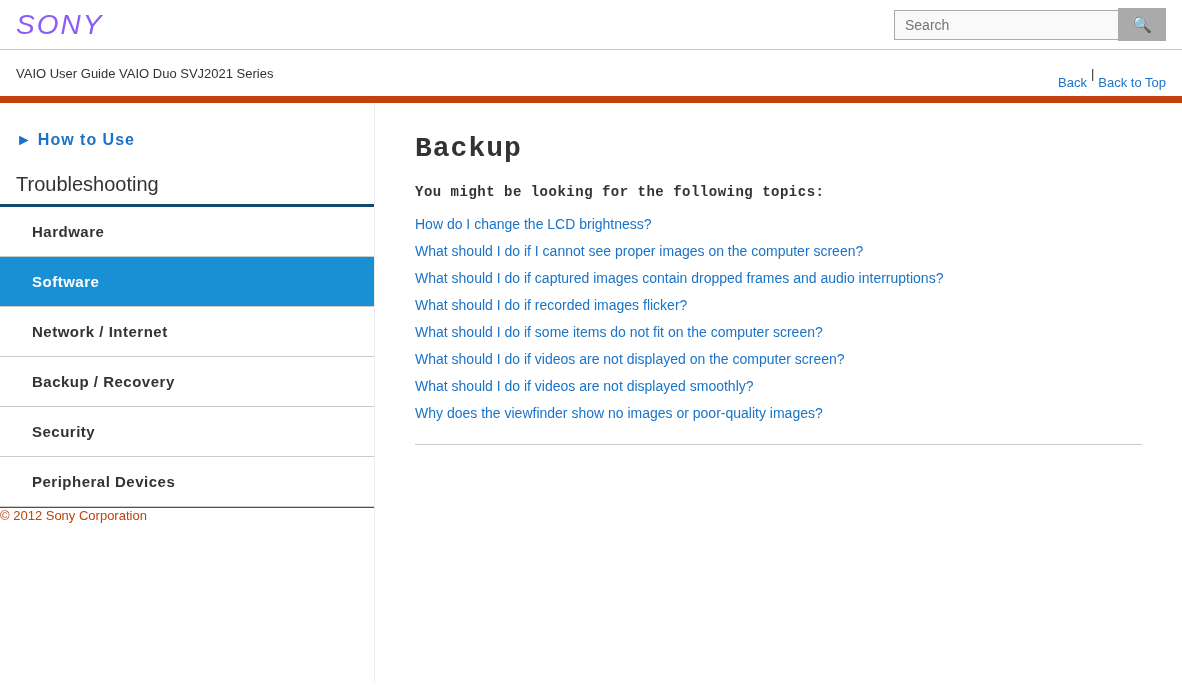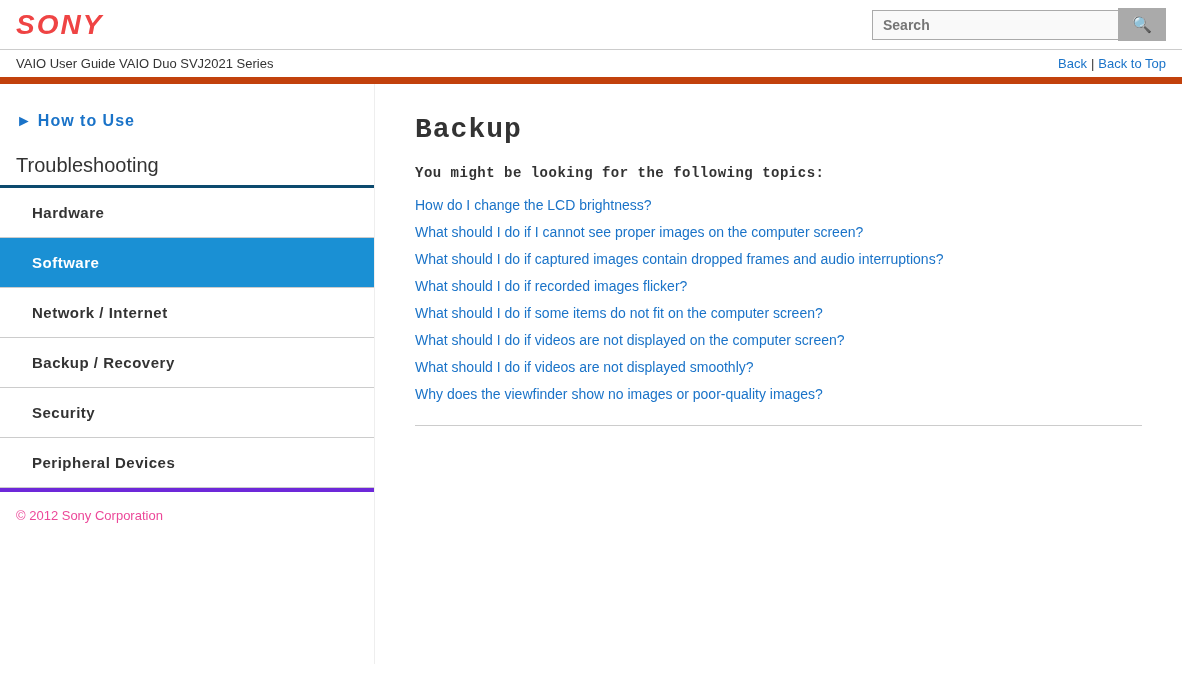--- a/index.html
+++ b/index.html
@@ -13,40 +13,39 @@
       padding: 8px 16px;
       border-bottom: 1px solid #ccc;
       background: #fff;
     }
     #logo-area {
       display: flex;
       align-items: center;
     }
     #sony-logo {
       font-size: 28px;
-      font-weight: bold;
+      font-weight: normal;
       letter-spacing: 2px;
-      color: #ef4444;
+      color: #8b5cf6;
       font-style: italic;
     }
     #search-area {
       display: flex;
       align-items: center;
       gap: 0;
     }
     #search-input {
-      width: 246px;
+      width: 224px;
       padding: 6px 10px;
       border: 1px solid #aaa;
       border-right: none;
       font-size: 14px;
       color: #999;
       outline: none;
       background: #f9f9f9;
-      font-weight: bold;
     }
     #search-button {
       width: 48px;
       height: 33px;
       background: #aaa;
       border: 1px solid #aaa;
       cursor: pointer;
       display: flex;
       align-items: center;
       justify-content: center;
@@ -71,20 +70,21 @@
     }
     #nav-links {
       display: flex;
       align-items: center;
       gap: 4px;
       font-size: 13px;
     }
     #nav-links a {
       color: #1a73c8;
       text-decoration: none;
+      margin-top: 19px;
     }
     #nav-separator {
       color: #333;
     }
 
     
     #main {
       display: flex;
       min-height: 580px;
     }
@@ -131,24 +131,23 @@
       color: #333;
       letter-spacing: 0.5px;
     }
     .sidebar-item.active {
       background: #1a90d4;
       color: #fff;
     }
 
     
     #footer {
-      padding: 16px;
       font-size: 13px;
-      color: #ec4899;
-      border-top: 4px solid #6d28d9;
+      color: #c2410c;
+      border-top: 1px solid #6d28d9;
     }
 
     
     #content {
       flex: 1;
       padding: 30px 40px 30px 40px;
     }
     #content-title {
       font-size: 28px;
       font-weight: bold;

